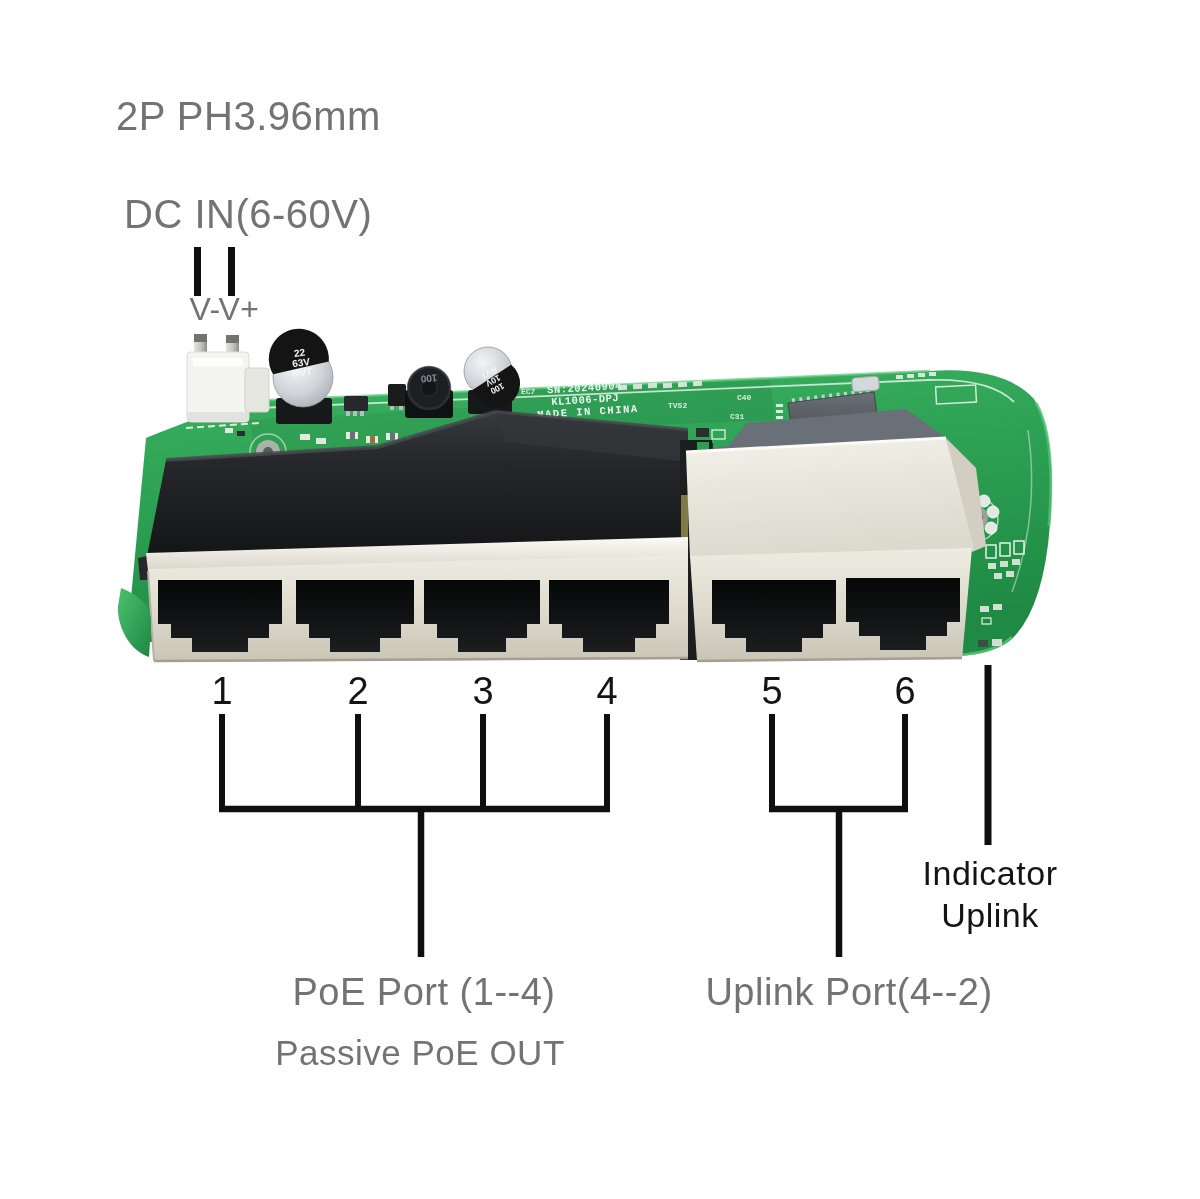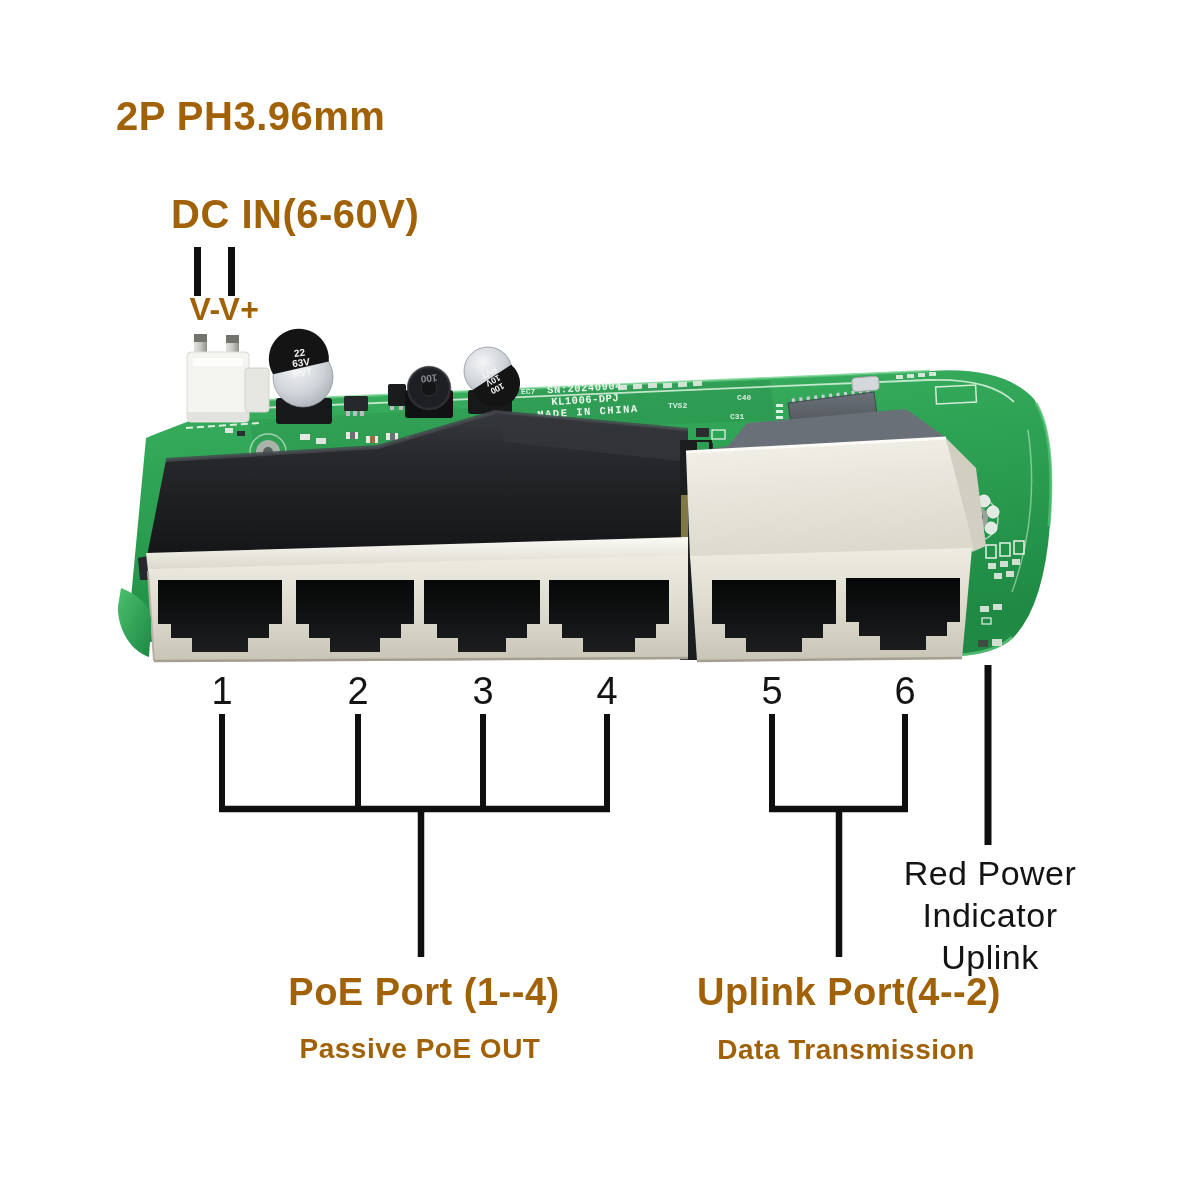--- a/index.html
+++ b/index.html
@@ -2,32 +2,32 @@
 <html><head>
 <meta charset="utf-8">
 <style>
   html,body{margin:0;padding:0;background:#ffffff;}
   .stage{
     position:relative;width:1200px;height:1199px;background:#ffffff;
     font-family:"Liberation Sans","DejaVu Sans",sans-serif;overflow:hidden;
   }
   .scene{position:absolute;left:0;top:0;}
   .ann{
-    position:absolute;color:#a16207;font-weight:700;letter-spacing:0.5px;
+    position:absolute;color:#737373;font-weight:400;letter-spacing:0.5px;
     white-space:nowrap;
   }
   .ann-title{left:116px;top:92px;font-size:40px;line-height:48px;}
-  .ann-dcin{left:124px;top:192px;font-size:40px;margin-left:47px;}
+  .ann-dcin{left:124px;top:192px;font-size:40px;}
   .ann-v{font-size:32px;transform:translateX(-50%);}
   .port-num{
     position:absolute;top:670px;font-size:38px;color:#141414;font-weight:500;
     transform:translateX(-50%);
   }
   .ann-big{font-size:38px;transform:translateX(-50%);}
-  .ann-sub{font-size:28px;transform:translateX(-50%);}
+  .ann-sub{font-size:35px;transform:translateX(-50%);}
   .ann-red{
     position:absolute;left:990px;top:852px;transform:translateX(-50%);
     font-size:34px;line-height:42px;text-align:center;color:#141414;font-weight:500;
     letter-spacing:0.5px;
   }
   svg text{user-select:none;}
   .silk{font-family:"Liberation Mono","DejaVu Sans Mono",monospace;font-weight:bold;fill:#e9f7ee;}
   .capmark{font-family:"Liberation Sans",sans-serif;font-weight:bold;fill:#f4f5f6;}
 </style>
 </head>
@@ -343,20 +343,18 @@
   <div class="port-num" style="left:358px;">2</div>
   <div class="port-num" style="left:483px;">3</div>
   <div class="port-num" style="left:607px;">4</div>
   <div class="port-num" style="left:772px;">5</div>
   <div class="port-num" style="left:905px;">6</div>
 
   <div class="ann ann-big" style="left:424px;top:971px;">PoE Port (1--4)</div>
   <div class="ann ann-sub" style="left:420px;top:1033px;">Passive PoE OUT</div>
 
   <div class="ann ann-big" style="left:849px;top:971px;">Uplink Port(4--2)</div>
-  <div class="ann ann-sub" style="left:846px;top:1034px;">Data Transmission</div>
 
   <div class="ann-red">
-    <div>Red Power</div>
     <div>Indicator Uplink</div>
   </div>
 
 </div>
 
 </body></html>

